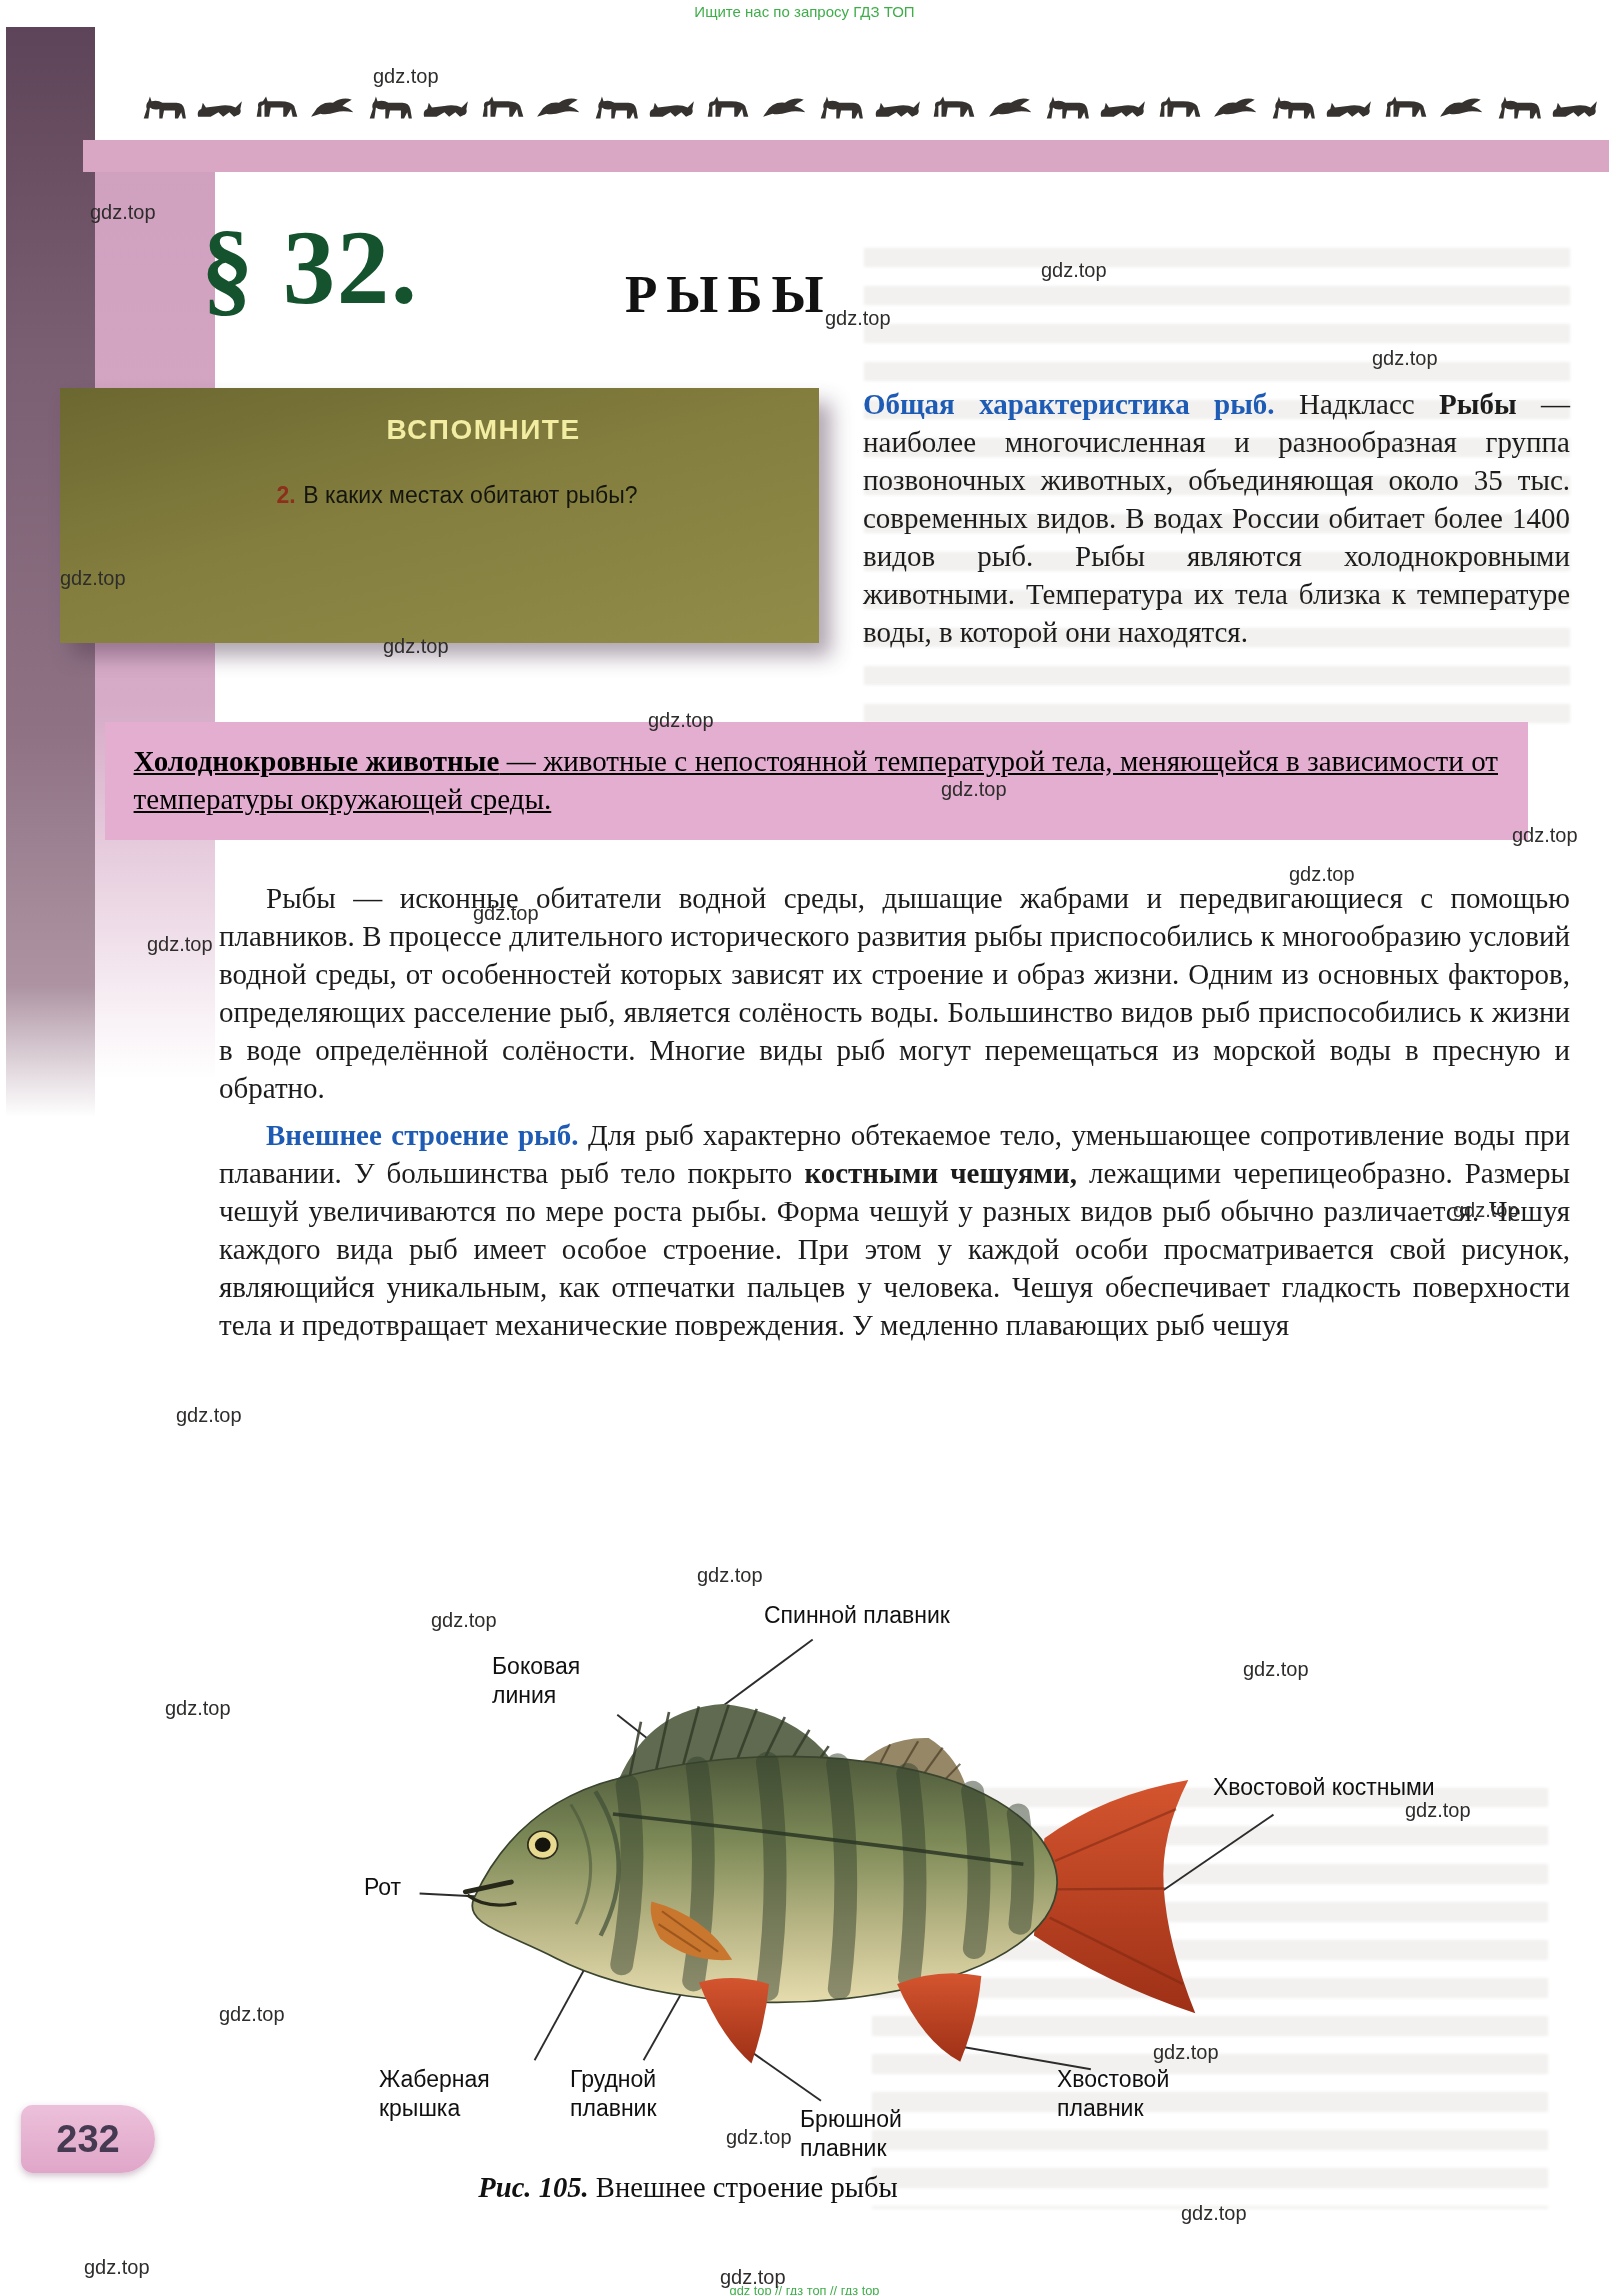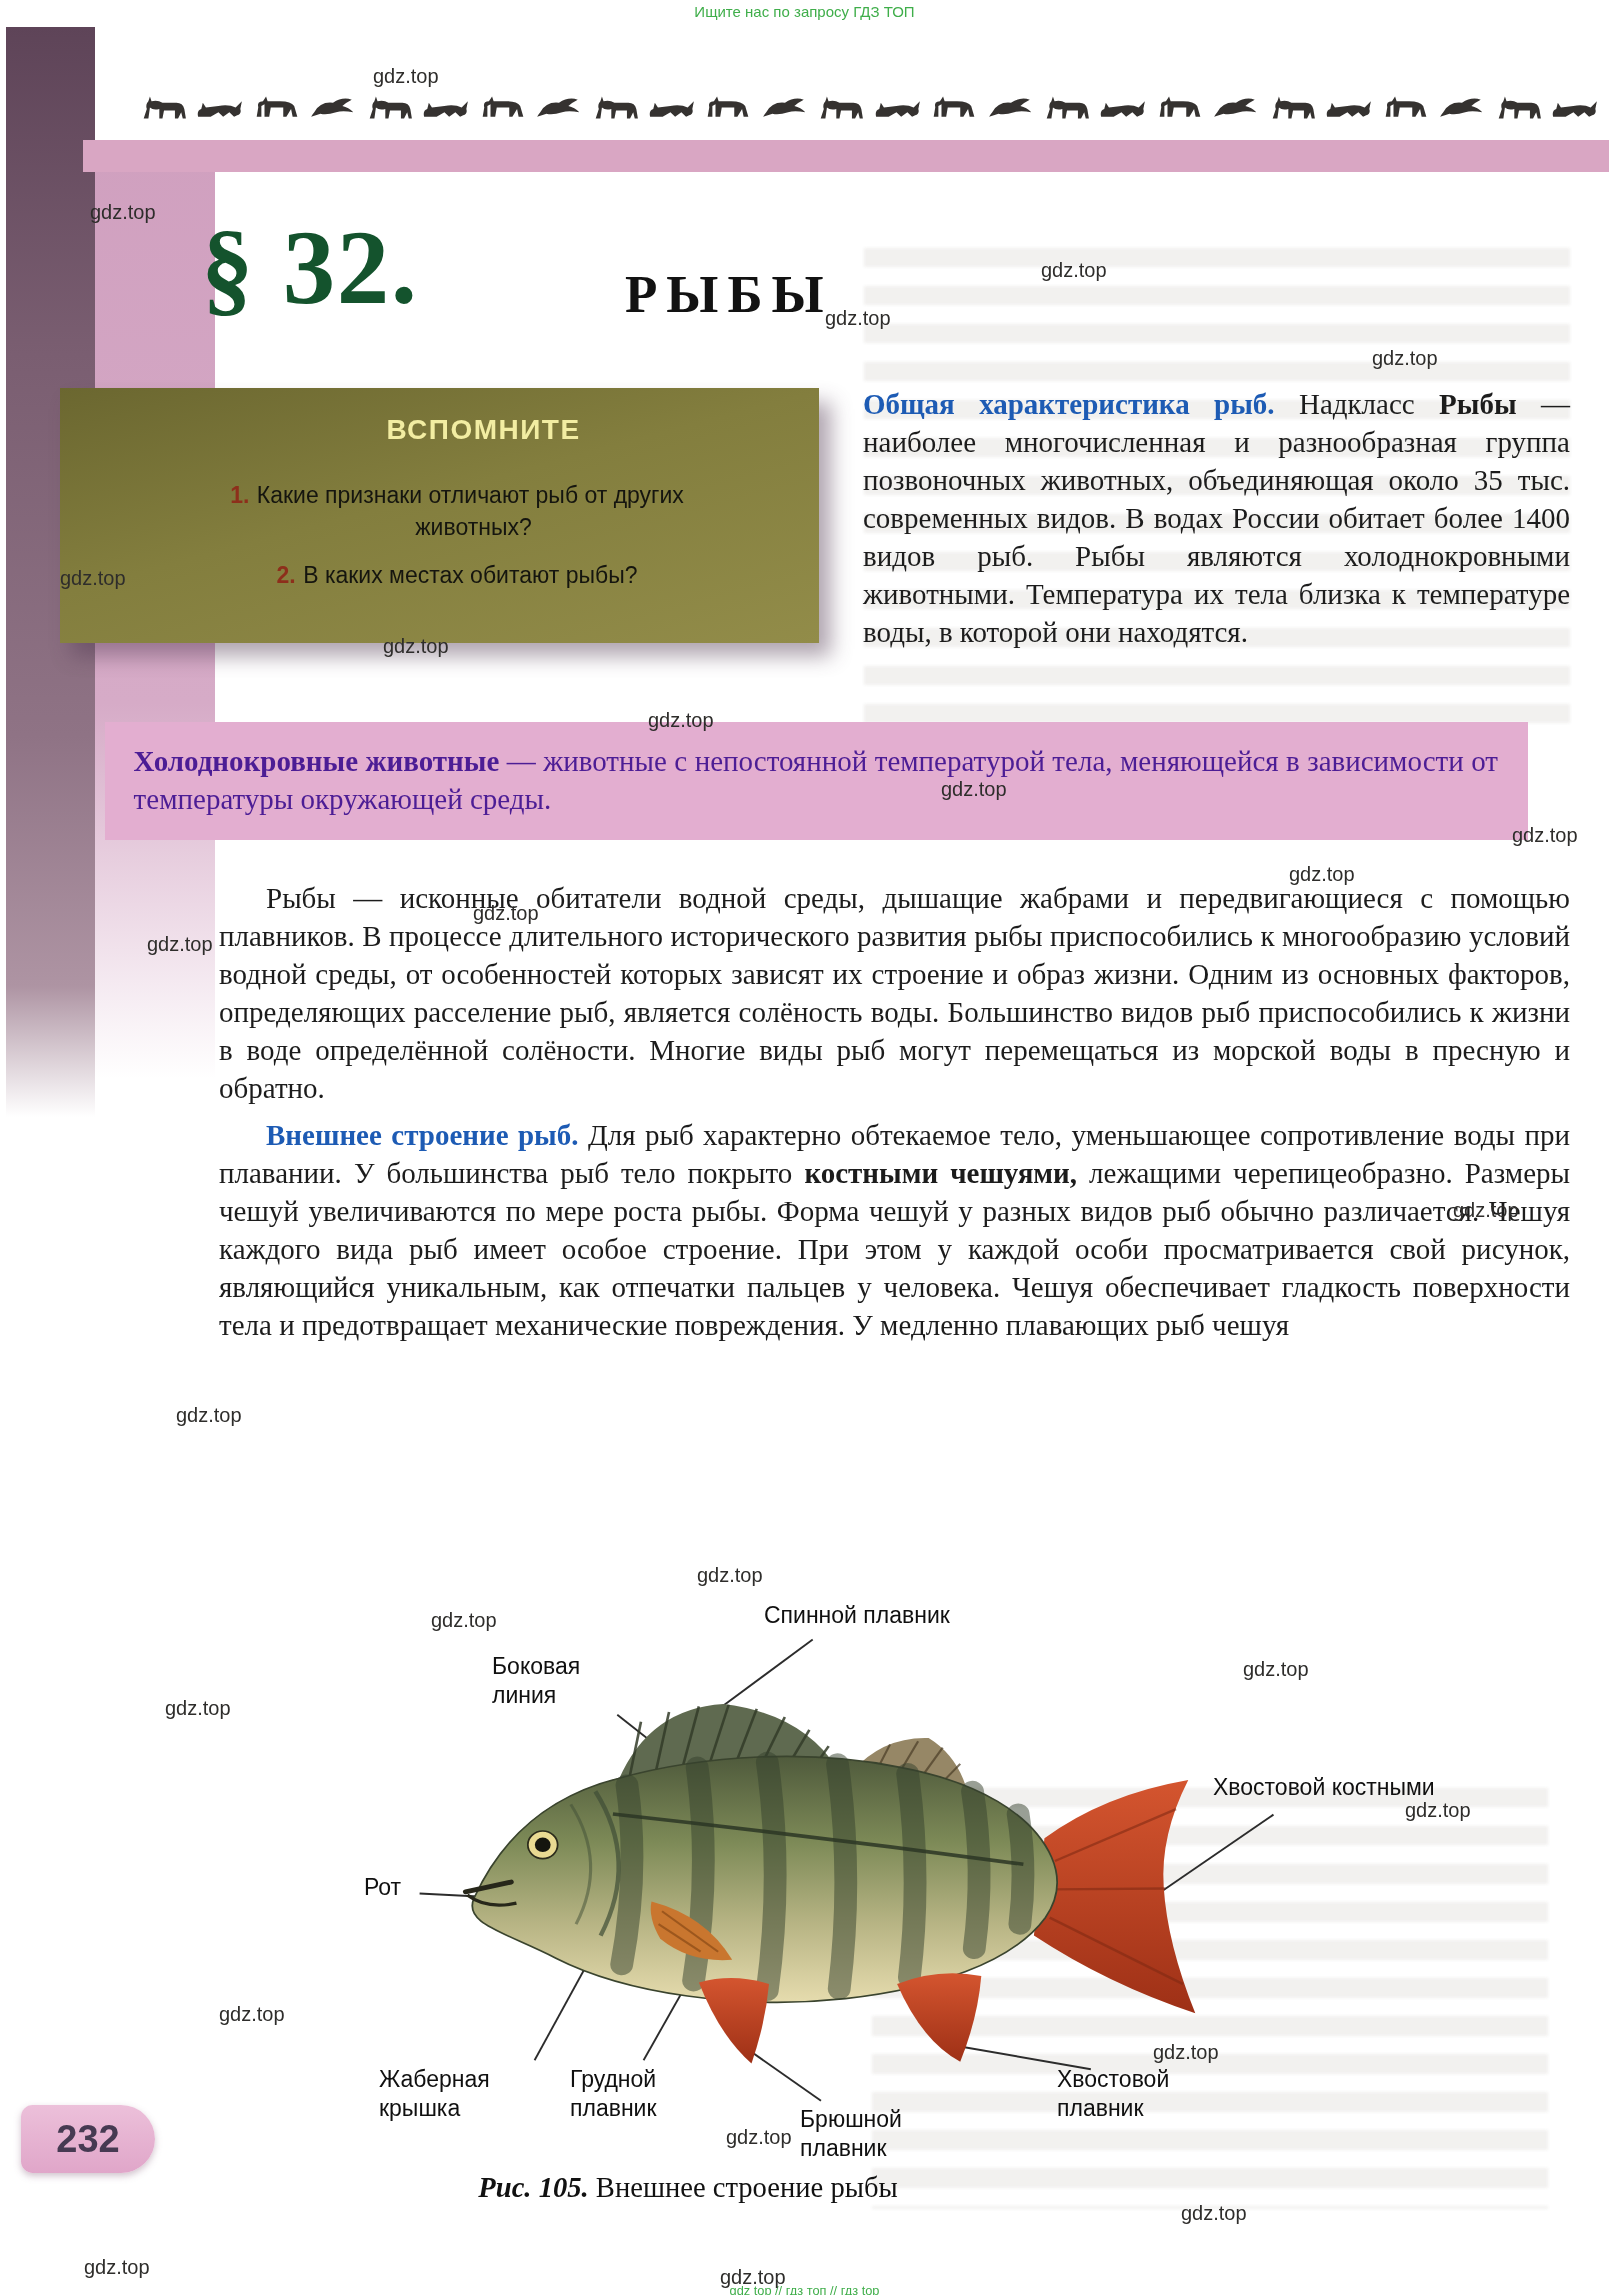--- a/index.html
+++ b/index.html
@@ -48,21 +48,21 @@
       font-family:"Liberation Sans",sans-serif;text-align:center;}
   .remember-title{font-size:28px;font-weight:bold;letter-spacing:1.5px;
       color:var(--remember-title,#f2eda2);margin-bottom:30px;}
   .question{font-size:23px;line-height:32px;color:#15150f;margin-bottom:16.5px;
       max-width:503px;padding-left:33px;text-indent:-33px;}
   .qnum{font-weight:bold;color:var(--question-number,#8d2f1b);}
   .qtext{margin-left:7.5px;}
 
   
   .def-box{box-sizing:border-box;margin:71px 42px 39px -114px;padding:19.5px 30px 22.5px 28.6px;
-      background:var(--def-pink,#e3aed0);color:#4c1d95;}
+      background:var(--def-pink,#e3aed0);color:#000000;text-decoration:underline;}
 
   
   .fish-figure{position:absolute;left:155px;top:1593px;width:1353px;height:631px;margin:0;}
   .leader-lines{position:absolute;left:0;top:0;width:100%;height:100%;}
   .leader-lines line{stroke:#2c2c2c;stroke-width:2.5px;}
   .fish-svg{position:absolute;left:286px;top:98px;width:842px;height:421px;}
   .fish-label{position:absolute;font:23px/28.6px "Liberation Sans",sans-serif;color:#101010;}
   .fig-caption{position:absolute;left:135px;top:579px;width:796px;text-align:center;
       font-size:28.6px;color:#111;}
   .cap-label{font-weight:bold;font-style:italic;}
@@ -172,23 +172,20 @@
   <div class="ghost" style="left:864px;top:248px;width:706px;height:481px;"></div>
   <div class="ghost" style="left:872px;top:1788px;width:676px;height:421px;"></div>
 
   <div class="section-number">§ 32.</div>
   <div class="section-title">РЫБЫ</div>
 
   <div class="main-flow">
 
     <aside class="remember-box">
       <div class="remember-title">ВСПОМНИТЕ</div>
-      <div class="question">
-        <span class="qnum">1.</span><span class="qtext">Какие признаки отличают рыб от других животных?</span>
-      </div>
       <div class="question">
         <span class="qnum">2.</span><span class="qtext">В каких местах обитают рыбы?</span>
       </div>
     </aside>
 
     <div class="para"><span class="seg-heading">Общая характеристика рыб.</span><span> Надкласс </span><span class="seg-bold">Рыбы</span><span> — наиболее многочисленная и разнообразная группа позвоночных животных, объединяющая около 35 тыс. современных видов. В водах России обитает более 1400 видов рыб. Рыбы являются холоднокровными животными. Температура их тела близка к температуре воды, в которой они находятся.</span></div>
 
     <div class="def-box"><span class="seg-bold">Холоднокровные животные</span><span> — животные с непостоянной температурой тела, меняющейся в зависимости от температуры окружающей среды.</span></div>
 
     <div class="para indent"><span>Рыбы — исконные обитатели водной среды, дышащие жабрами и передвигающиеся с помощью плавников. В процессе длительного исторического развития рыбы приспособились к многообразию условий водной среды, от особенностей которых зависят их строение и образ жизни. Одним из основных факторов, определяющих расселение рыб, является солёность воды. Большинство видов рыб приспособились к жизни в воде определённой солёности. Многие виды рыб могут перемещаться из морской воды в пресную и обратно.</span></div>

